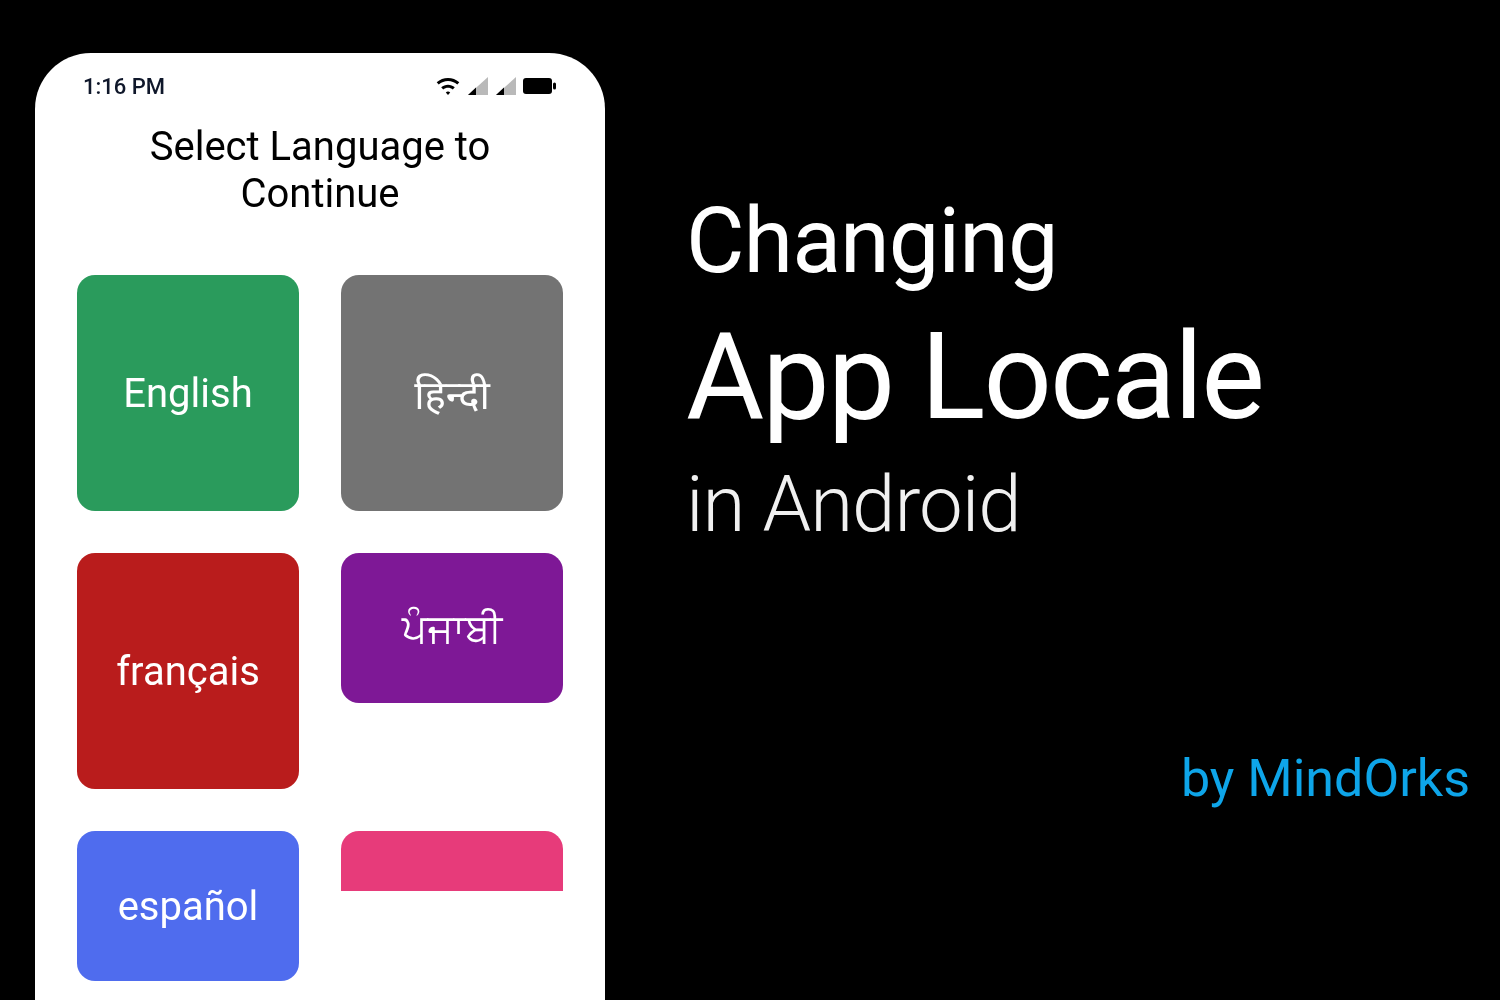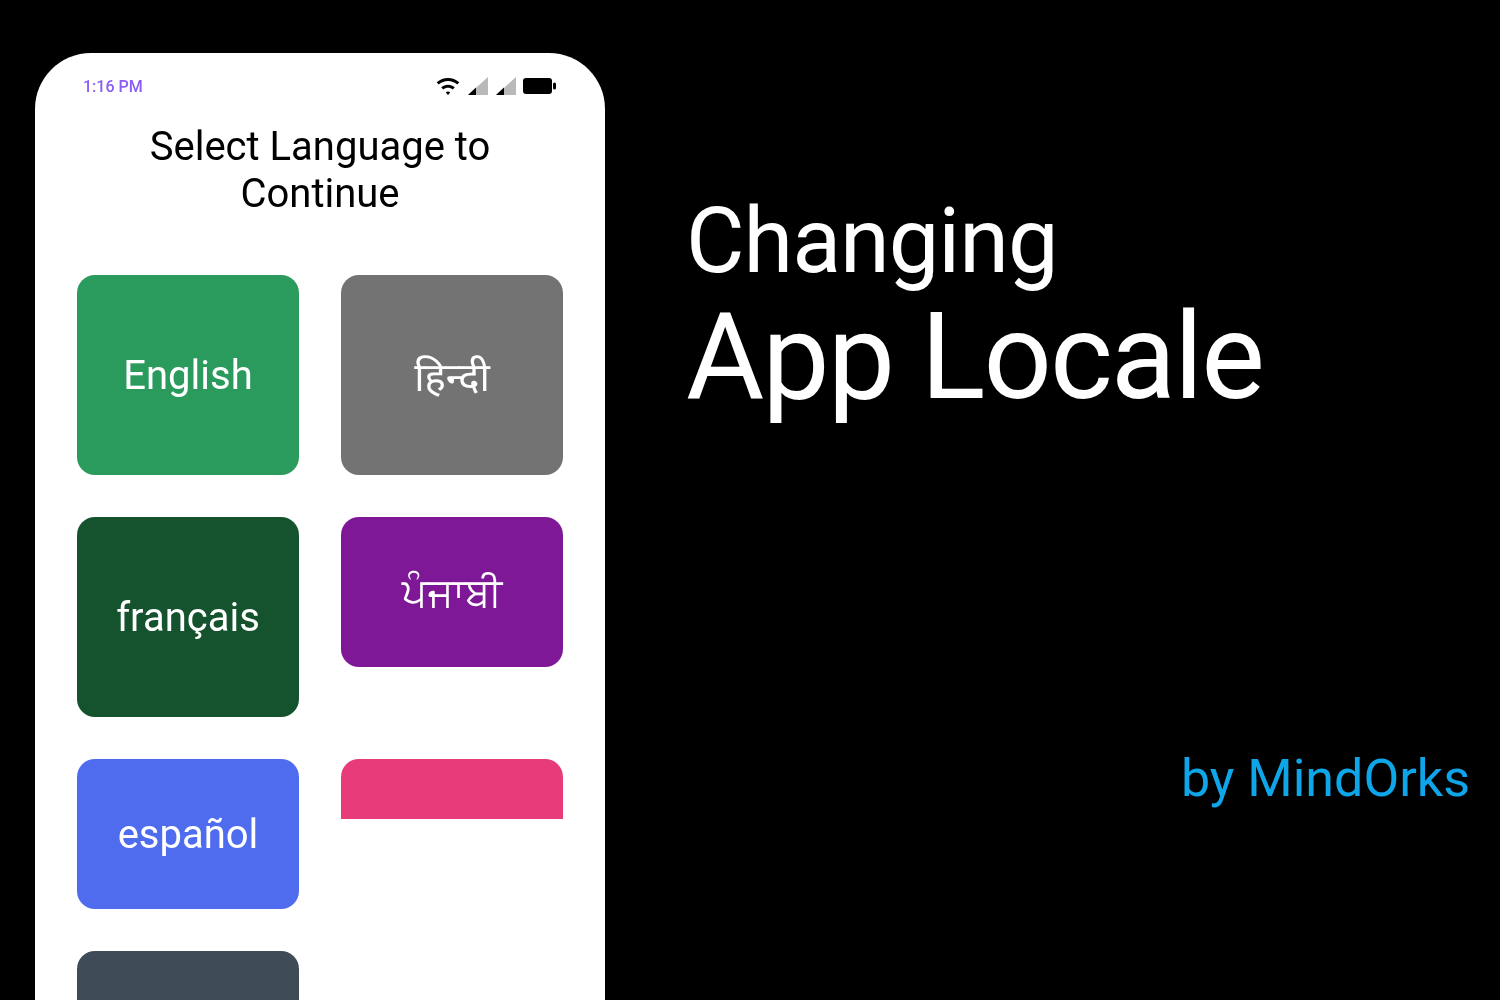--- a/index.html
+++ b/index.html
@@ -26,23 +26,23 @@
   }
 
   .status-bar {
     display: flex;
     justify-content: space-between;
     align-items: center;
     padding: 18px 48px 8px 48px;
     height: 56px;
   }
   .status-time {
-    font-size: 16px;
+    font-size: 22px;
     font-weight: 500;
-    color: #8b5cf6;
+    color: #0f172a;
     text-align: right;
   }
   .status-icons {
     display: flex;
     align-items: center;
     gap: 6px;
   }
   .status-icons svg { display: block; }
 
   .screen-title {
@@ -55,21 +55,21 @@
   }
 
   .lang-grid {
     display: grid;
     grid-template-columns: 1fr 1fr;
     gap: 42px 42px;
     padding: 58px 42px 0 42px;
   }
   .lang-tile {
     border-radius: 18px;
-    height: 200px;
+    height: 236px;
     display: flex;
     align-items: center;
     justify-content: center;
     color: #fff;
     font-size: 40px;
     font-weight: 400;
     cursor: pointer;
   }
   .lang-row3 { height: 150px; }
   .lang-row4 { height: 60px; border-radius: 18px 18px 0 0; }
@@ -84,21 +84,21 @@
     font-size: 90px;
     font-weight: 400;
     line-height: 1.05;
     letter-spacing: -1px;
   }
   .headline .line2 {
     font-size: 120px;
     font-weight: 400;
     line-height: 1.12;
     letter-spacing: -2px;
-    margin-top: 0;
+    margin-top: 20px;
   }
   .headline .line3 {
     font-size: 78px;
     font-weight: 300;
     line-height: 1.2;
     letter-spacing: -1px;
     margin-top: 14px;
     color: #f0f0f0;
   }
 
@@ -145,27 +145,28 @@
         </svg>
       </span>
     </div>
   </div>
 
   <div class="screen-title">Select Language to Continue</div>
 
   <div class="lang-grid">
     <div class="lang-tile" style="background:#2a9b5c">English</div>
     <div class="lang-tile" style="background:#737373">हिन्दी</div>
-    <div class="lang-tile" style="background:#14532d">français</div>
+    <div class="lang-tile" style="background:#b91c1c">français</div>
     <div class="lang-tile lang-row3" style="background:#7e1896">ਪੰਜਾਬੀ</div>
     <div class="lang-tile lang-row3" style="background:#4f6cee">español</div>
     <div class="lang-tile lang-row4" style="background:#e73b7a"></div>
     <div class="lang-tile lang-row4" style="background:#3f4b56"></div>
   </div>
 
 </div>
 
 <div class="headline">
   <div class="line1">Changing</div>
   <div class="line2">App Locale</div>
+  <div class="line3">in Android</div>
 </div>
 
 <div class="byline">by MindOrks</div>
 
 </body></html>

